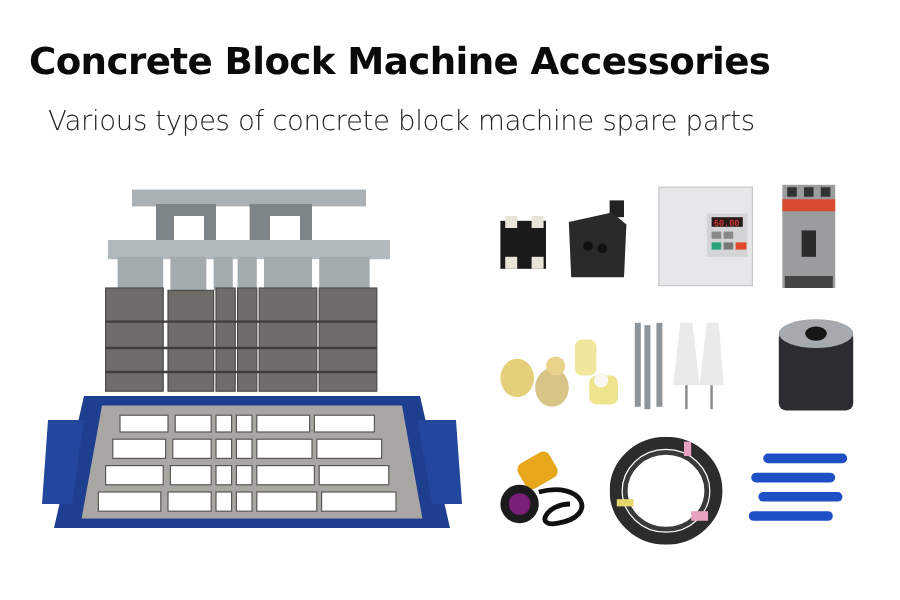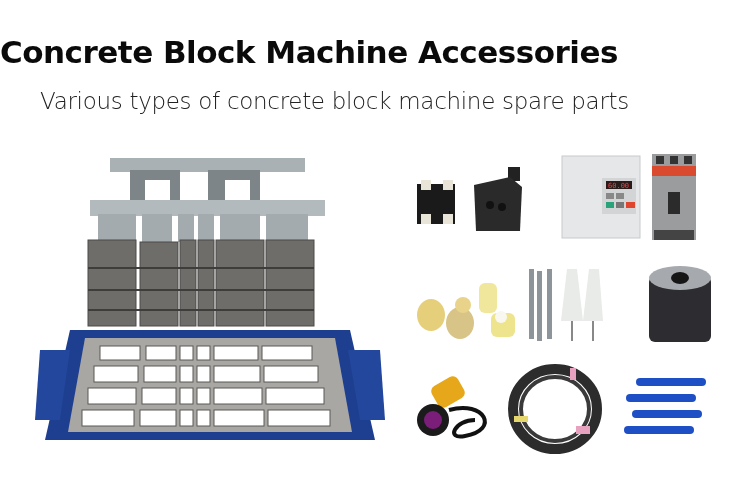--- a/index.html
+++ b/index.html
@@ -1,17 +1,17 @@
 <!DOCTYPE html>
 <html><head>
 <meta charset="utf-8">
 <style>
   html, body { margin:0; padding:0; }
   body { width:750px; height:500px; background:#ffffff; position:relative; overflow:hidden; font-family:"Liberation Sans", sans-serif; }
-  .title { position:absolute; left:0; top:34px; width:642px; text-align:left; font-family:"DejaVu Sans", sans-serif; font-weight:bold; font-size:31px; color:#0a0a0a; letter-spacing:-0.5px; }
+  .title { position:absolute; left:0; top:34px; width:642px; text-align:right; font-family:"DejaVu Sans", sans-serif; font-weight:bold; font-size:31px; color:#0a0a0a; letter-spacing:-0.5px; }
   .subtitle { position:absolute; left:40px; top:88px; width:700px; text-align:left; font-family:"DejaVu Sans", sans-serif; font-weight:200; font-size:23px; color:#222; letter-spacing:-0.3px; }
   .abs { position:absolute; }
   svg { display:block; }
 </style>
 </head>
 <body>
 
 <div class="title">Concrete Block Machine Accessories</div>
 <div class="subtitle">Various types of concrete block machine  spare parts</div>
 
@@ -92,21 +92,21 @@
     </svg>
 </div>
 <div class="abs" style="left:470px;top:165px;">
 <svg width="58" height="75">
       <rect x="38" y="2" width="12" height="14" fill="#222"></rect>
       <polygon points="4,20 40,12 52,22 50,66 6,66" fill="#2a2a2a"></polygon>
       <circle cx="20" cy="40" r="4" fill="#111"></circle>
       <circle cx="32" cy="42" r="4" fill="#111"></circle>
     </svg>
 </div>
-<div class="abs" style="left:558px;top:152px;">
+<div class="abs" style="left:545px;top:152px;">
 <svg width="85" height="90">
       <rect x="4" y="4" width="78" height="82" fill="#e6e7e9" stroke="#c8c9cb"></rect>
       <rect x="44" y="26" width="34" height="36" fill="#d2d4d6"></rect>
       <rect x="48" y="29" width="26" height="8" fill="#2a1b1b"></rect>
       <text x="50" y="36" font-size="7" fill="#ff3b3b" font-family="DejaVu Sans Mono, monospace">60.00</text>
       <rect x="48" y="41" width="8" height="6" fill="#888"></rect>
       <rect x="58" y="41" width="8" height="6" fill="#888"></rect>
       <rect x="48" y="50" width="8" height="6" fill="#2aa37a"></rect>
       <rect x="58" y="50" width="8" height="6" fill="#777"></rect>
       <rect x="68" y="50" width="9" height="6" fill="#e0462e"></rect>

